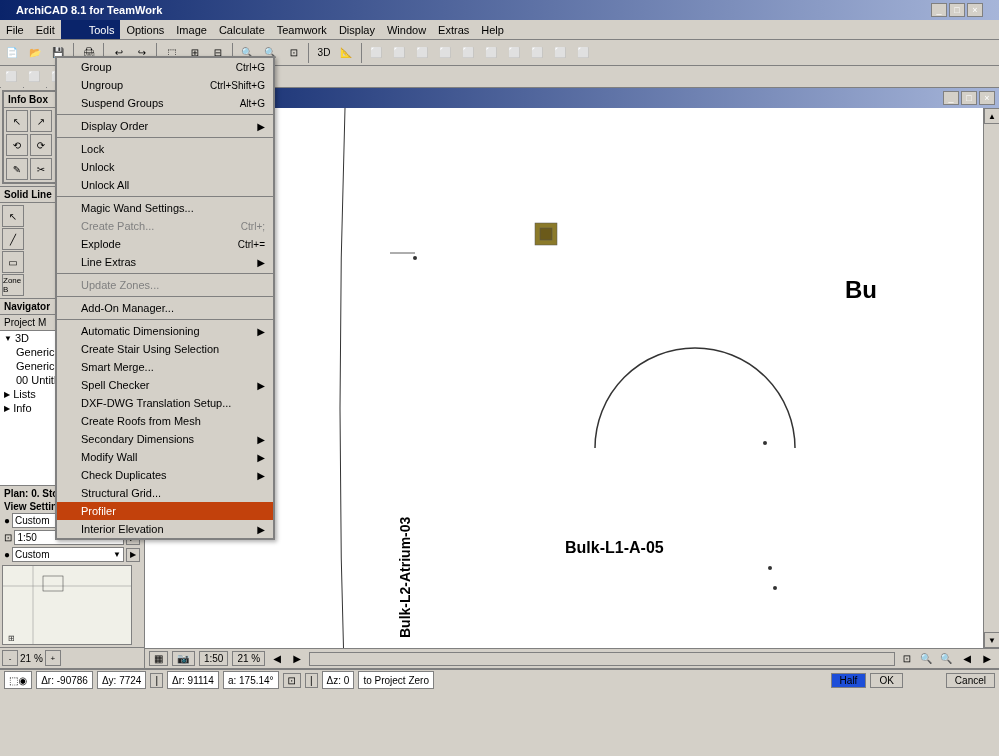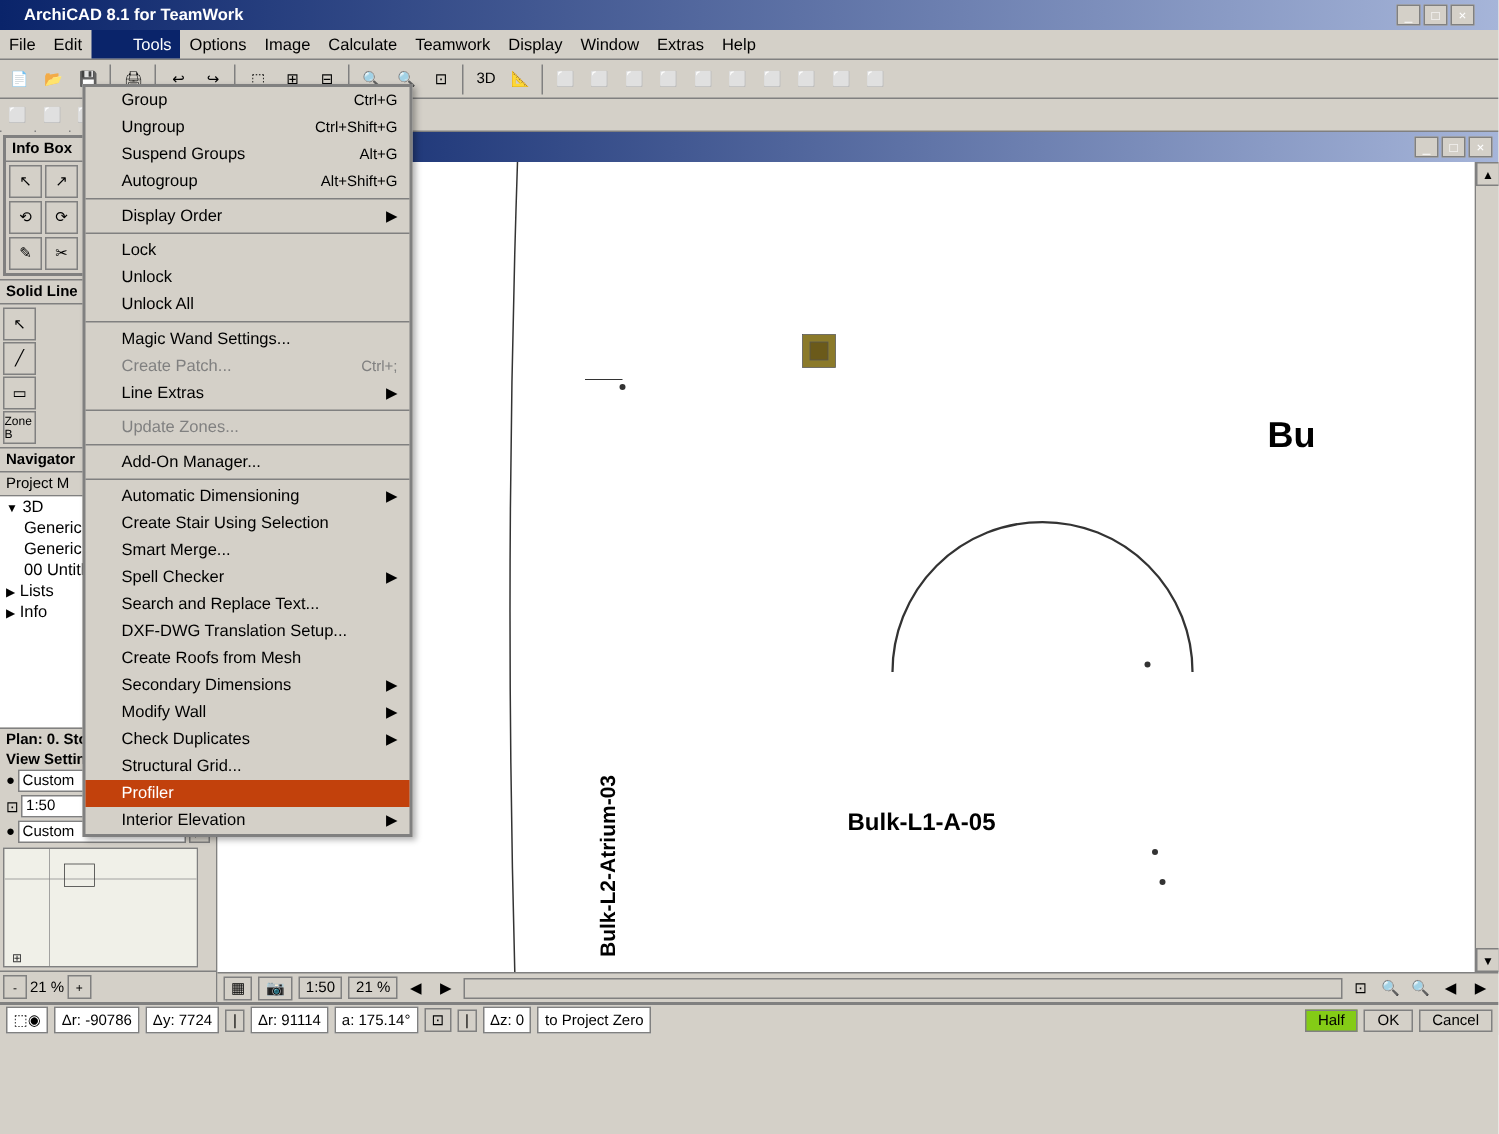--- a/index.html
+++ b/index.html
@@ -505,41 +505,37 @@
     <div class="status-section">Δr: -90786</div>
     <div class="status-section">Δy: 7724</div>
     <div style="border:1px solid #808080;padding:1px 4px;background:#d4d0c8;">|</div>
     <div class="status-section">Δr: 91114</div>
     <div class="status-section">a: 175.14°</div>
     <div style="border:1px solid #808080;padding:1px 4px;background:#d4d0c8;display:flex;align-items:center;">⊡</div>
     <div style="border:1px solid #808080;padding:1px 4px;background:#d4d0c8;">|</div>
     <div class="status-section">Δz: 0</div>
     <div class="status-section">to Project Zero</div>
     <div style="flex:1;"></div>
-    <div style="border:1px solid #808080;padding:1px 8px;background:#84cc16;">Half</div>
+    <div style="border:1px solid #808080;padding:1px 8px;background:#1d4ed8;">Half</div>
     <div style="border:1px solid #808080;padding:1px 8px;background:#d4d0c8;">OK</div>
-    <div style="border:1px solid #808080;padding:1px 8px;background:#d4d0c8;">Cancel</div>
+    <div style="border:1px solid #808080;padding:1px 8px;background:#d4d0c8;margin-left:39px;">Cancel</div>
   </div>
 
   <div class="dropdown-menu">
     <div class="dropdown-menu-item">
       <span>Group</span>
       <span class="shortcut">Ctrl+G</span>
     </div>
     <div class="dropdown-menu-item">
       <span>Ungroup</span>
       <span class="shortcut">Ctrl+Shift+G</span>
     </div>
     <div class="dropdown-menu-item">
       <span>Suspend Groups</span>
       <span class="shortcut">Alt+G</span>
-    </div>
-    <div class="dropdown-menu-item">
-      <span>Autogroup</span>
-      <span class="shortcut">Alt+Shift+G</span>
     </div>
     <div class="dropdown-menu-separator"></div>
     <div class="dropdown-menu-item">
       <span>Display Order</span>
       <span class="arrow">▶</span>
     </div>
     <div class="dropdown-menu-separator"></div>
     <div class="dropdown-menu-item">
       <span>Lock</span>
     </div>
@@ -551,20 +547,24 @@
     </div>
     <div class="dropdown-menu-separator"></div>
     <div class="dropdown-menu-item">
       <span>Magic Wand Settings...</span>
     </div>
     <div class="dropdown-menu-item disabled">
       <span>Create Patch...</span>
       <span class="shortcut">Ctrl+;</span>
     </div>
     <div class="dropdown-menu-item">
+      <span>Explode</span>
+      <span class="shortcut">Ctrl+=</span>
+    </div>
+    <div class="dropdown-menu-item">
       <span>Line Extras</span>
       <span class="arrow">▶</span>
     </div>
     <div class="dropdown-menu-separator"></div>
     <div class="dropdown-menu-item disabled">
       <span>Update Zones...</span>
     </div>
     <div class="dropdown-menu-separator"></div>
     <div class="dropdown-menu-item">
       <span>Add-On Manager...</span>
@@ -578,23 +578,20 @@
       <span>Create Stair Using Selection</span>
     </div>
     <div class="dropdown-menu-item">
       <span>Smart Merge...</span>
     </div>
     <div class="dropdown-menu-item">
       <span>Spell Checker</span>
       <span class="arrow">▶</span>
     </div>
     <div class="dropdown-menu-item">
-      <span>Search and Replace Text...</span>
-    </div>
-    <div class="dropdown-menu-item">
       <span>DXF-DWG Translation Setup...</span>
     </div>
     <div class="dropdown-menu-item">
       <span>Create Roofs from Mesh</span>
     </div>
     <div class="dropdown-menu-item">
       <span>Secondary Dimensions</span>
       <span class="arrow">▶</span>
     </div>
     <div class="dropdown-menu-item">

